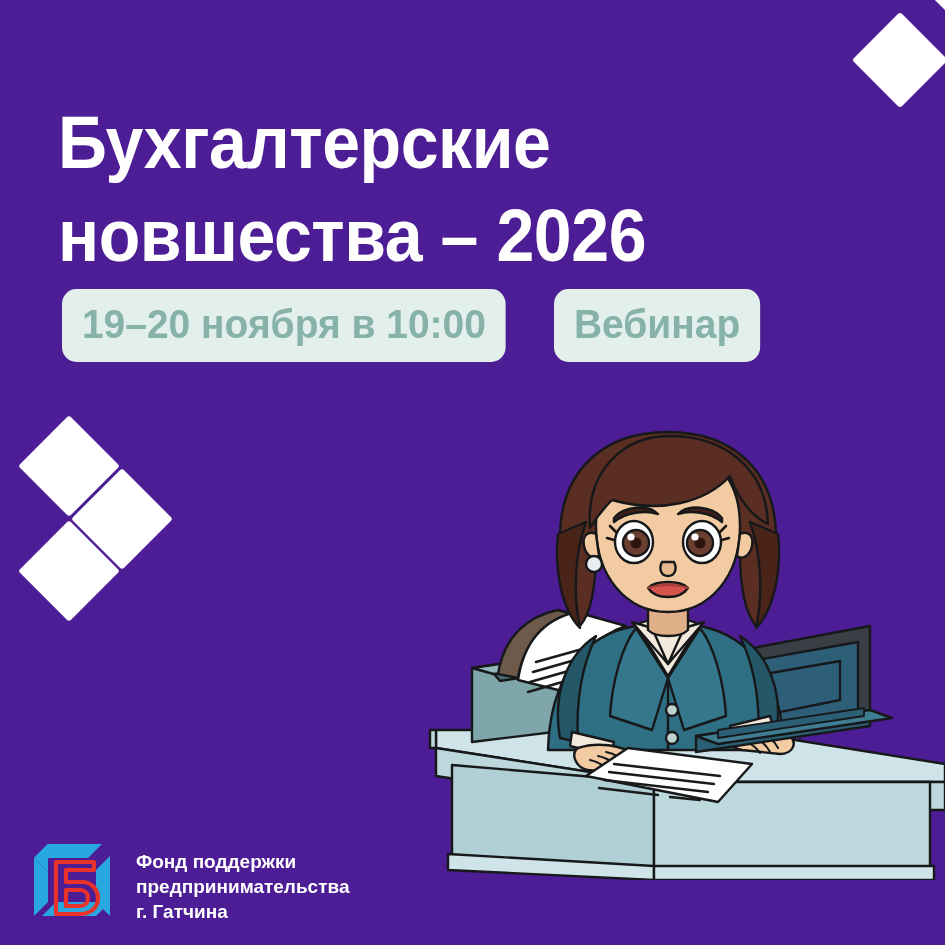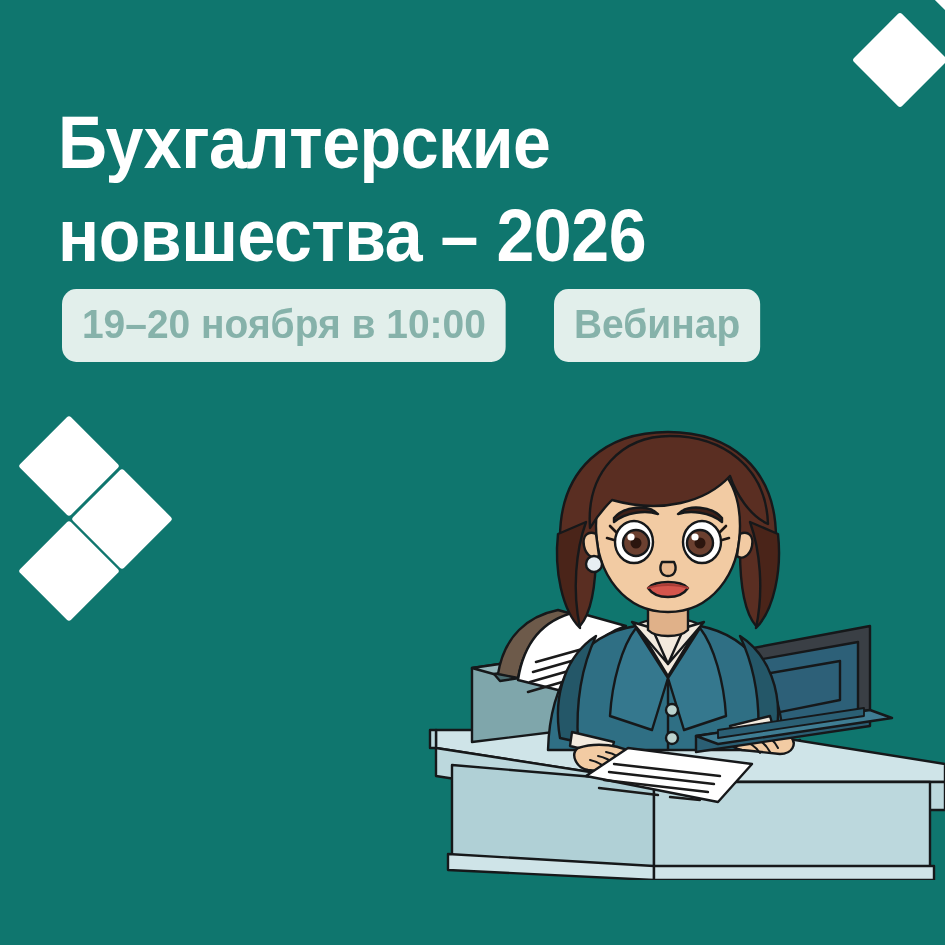--- a/index.html
+++ b/index.html
@@ -5,21 +5,21 @@
   html, body {
     margin: 0;
     padding: 0;
     background: #6f6f6f;
   }
   #poster {
     position: relative;
     width: 945px;
     height: 945px;
     overflow: hidden;
-    background: #0f766e;
+    background: #4c1d95;
     font-family: "Liberation Sans", sans-serif;
     user-select: none;
   }
 
   
   .diamond {
     position: absolute;
     background: #ffffff;
     transform: rotate(45deg);
   }
@@ -265,14 +265,31 @@
             <path d="M204 350 L308 362"></path>
             <path d="M199 358 L258 365"></path>
             <path d="M270 367 L300 370"></path>
           </g>
         </g>
 
       </g>
     </svg>
   </div>
 
+  <div id="footer">
+    <svg id="footer-logo" viewBox="0 0 92 92">
+      <g fill="#29a8e0">
+        <path d="M8 18 L22 4 L76 4 L62 18 Z"></path>
+        <path d="M8 18 L22 32 L22 62 L8 76 Z"></path>
+        <path d="M84 16 L84 76 L70 62 L70 30 Z"></path>
+        <path d="M16 76 L30 62 L84 62 L70 76 Z"></path>
+        <path d="M22 4 L22 32 L8 18 Z"></path>
+      </g>
+      <path d="M30 22 L68 22 L68 30 L40 30 L40 42 L56 42 C66 42 72 50 72 58 C72 68 64 74 54 74 L30 74 Z M40 50 L40 66 L54 66 C59 66 62 63 62 58 C62 53 59 50 54 50 Z" fill="none" stroke="#e8322a" stroke-width="4.2" stroke-linejoin="round"></path>
+    </svg>
+    <div id="footer-text">
+      <span>Фонд поддержки</span>
+      <span>предпринимательства</span>
+      <span>г. Гатчина</span>
+    </div>
+  </div>
 
 </div>
 
 </body></html>

